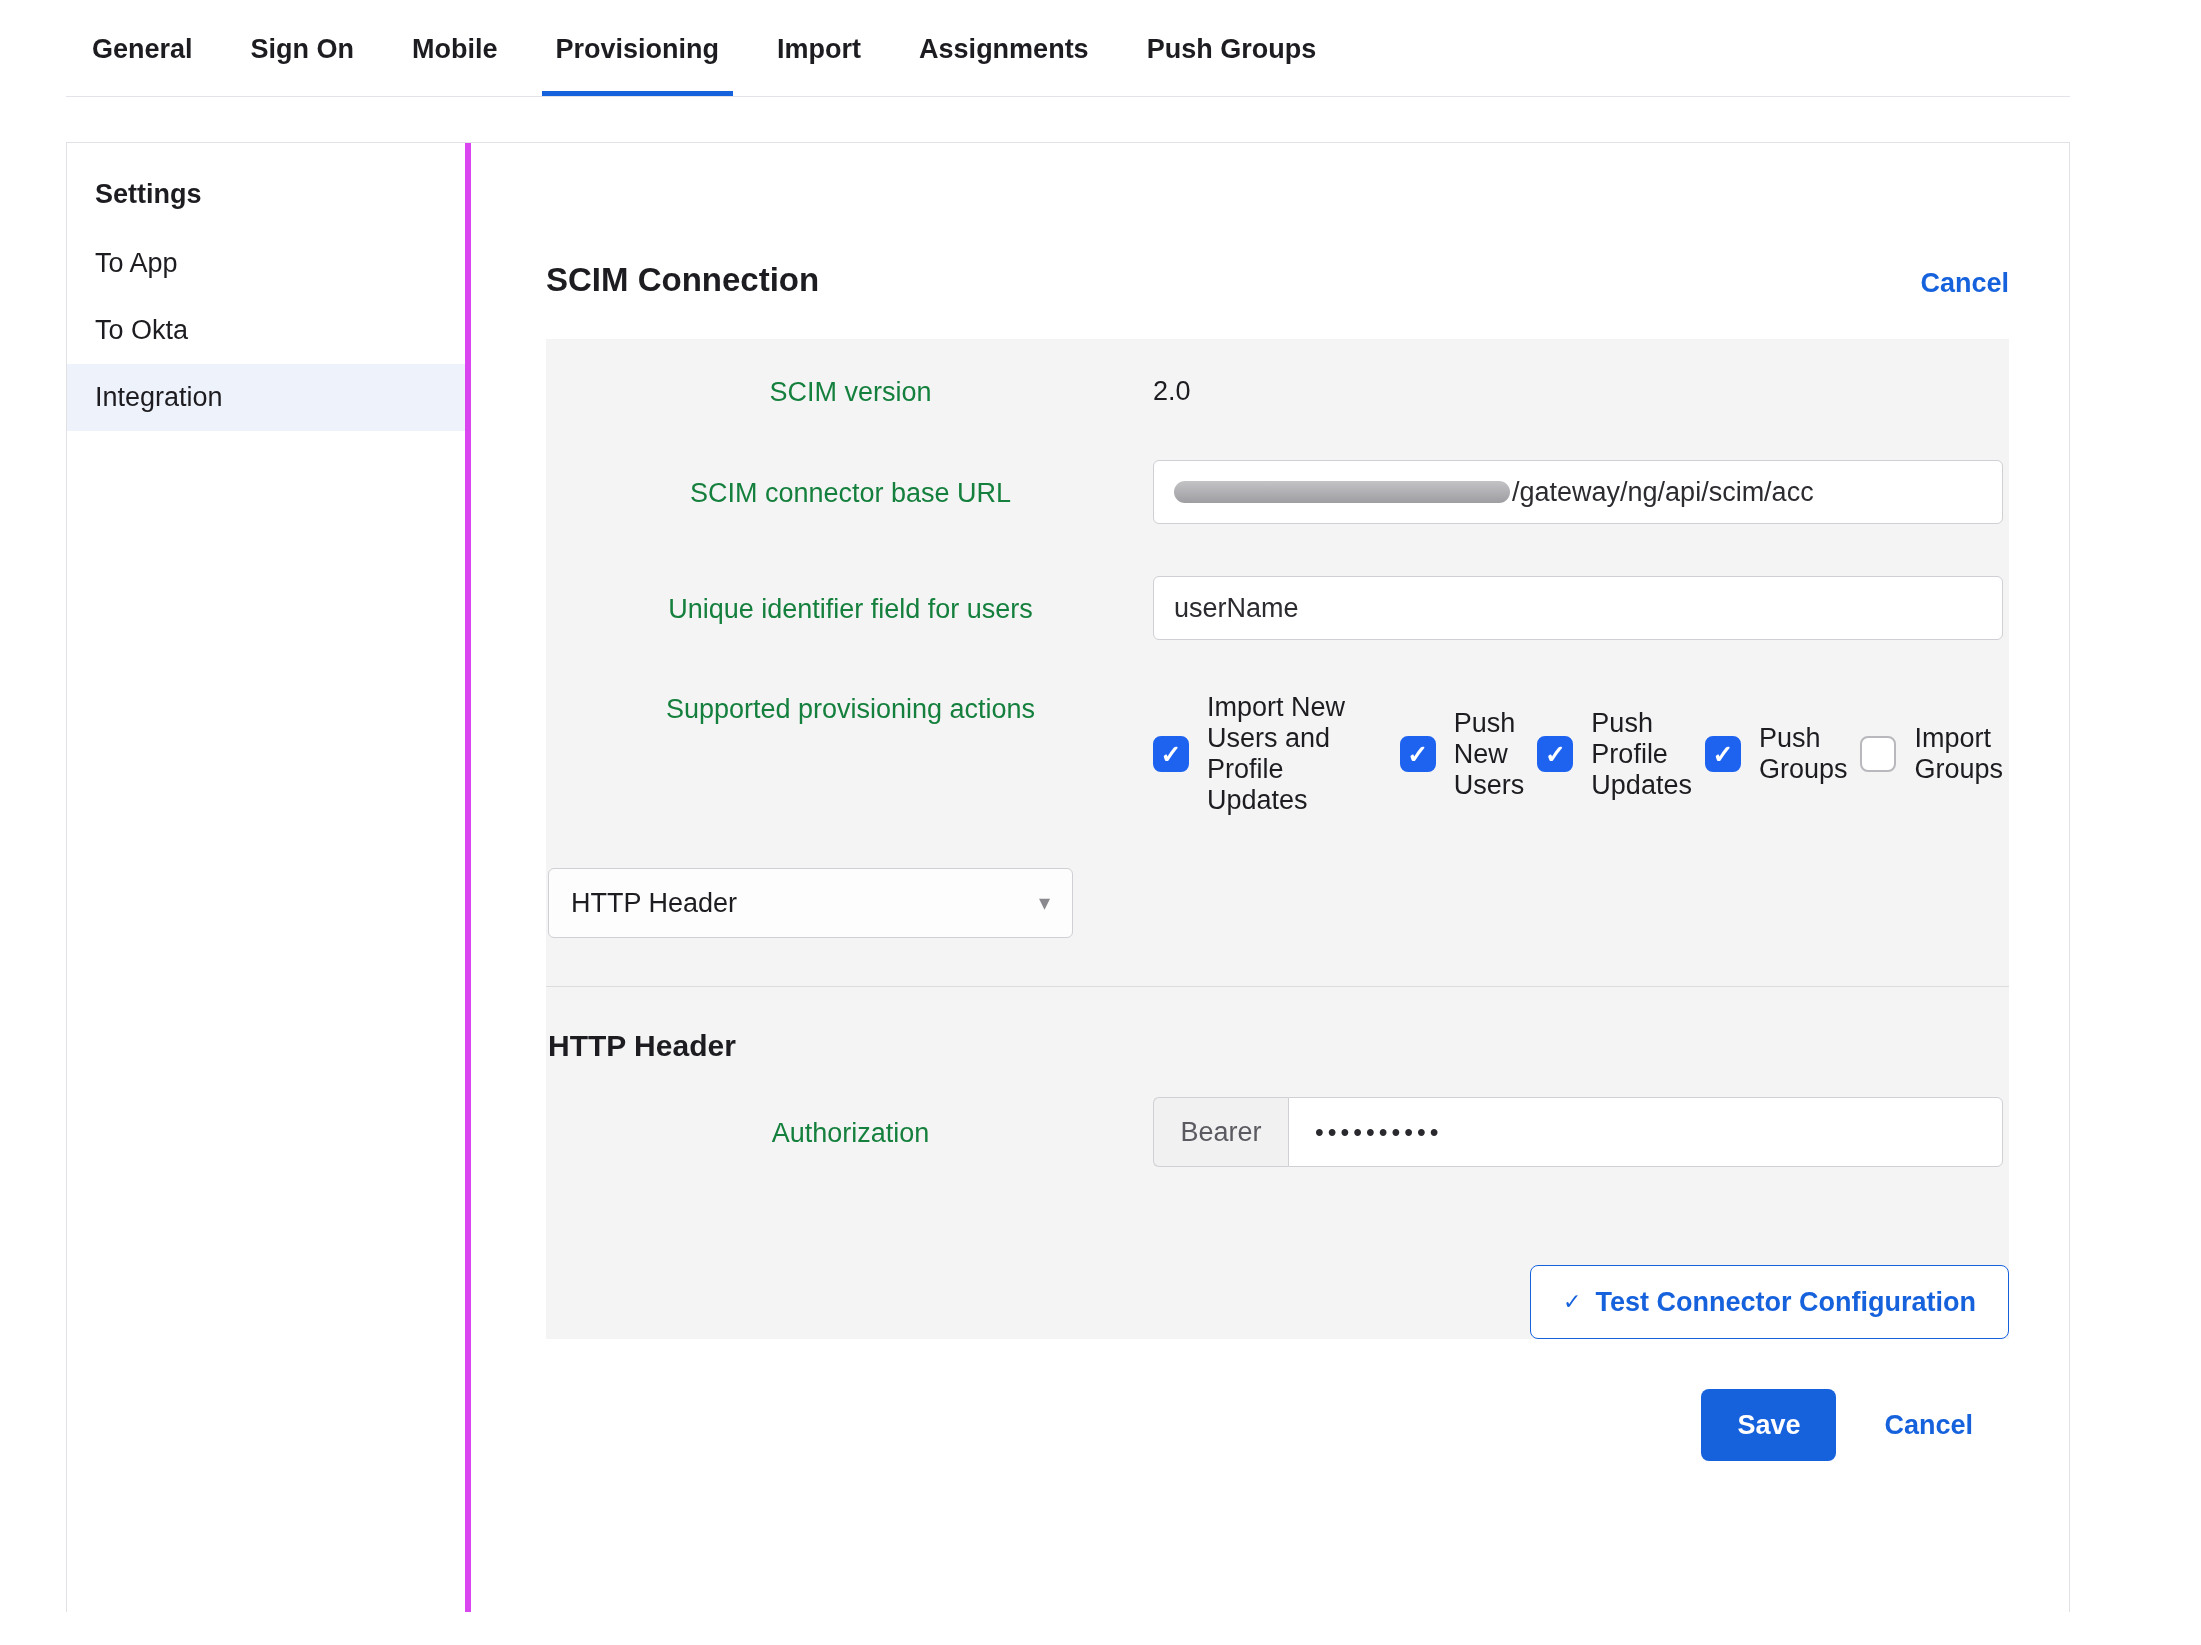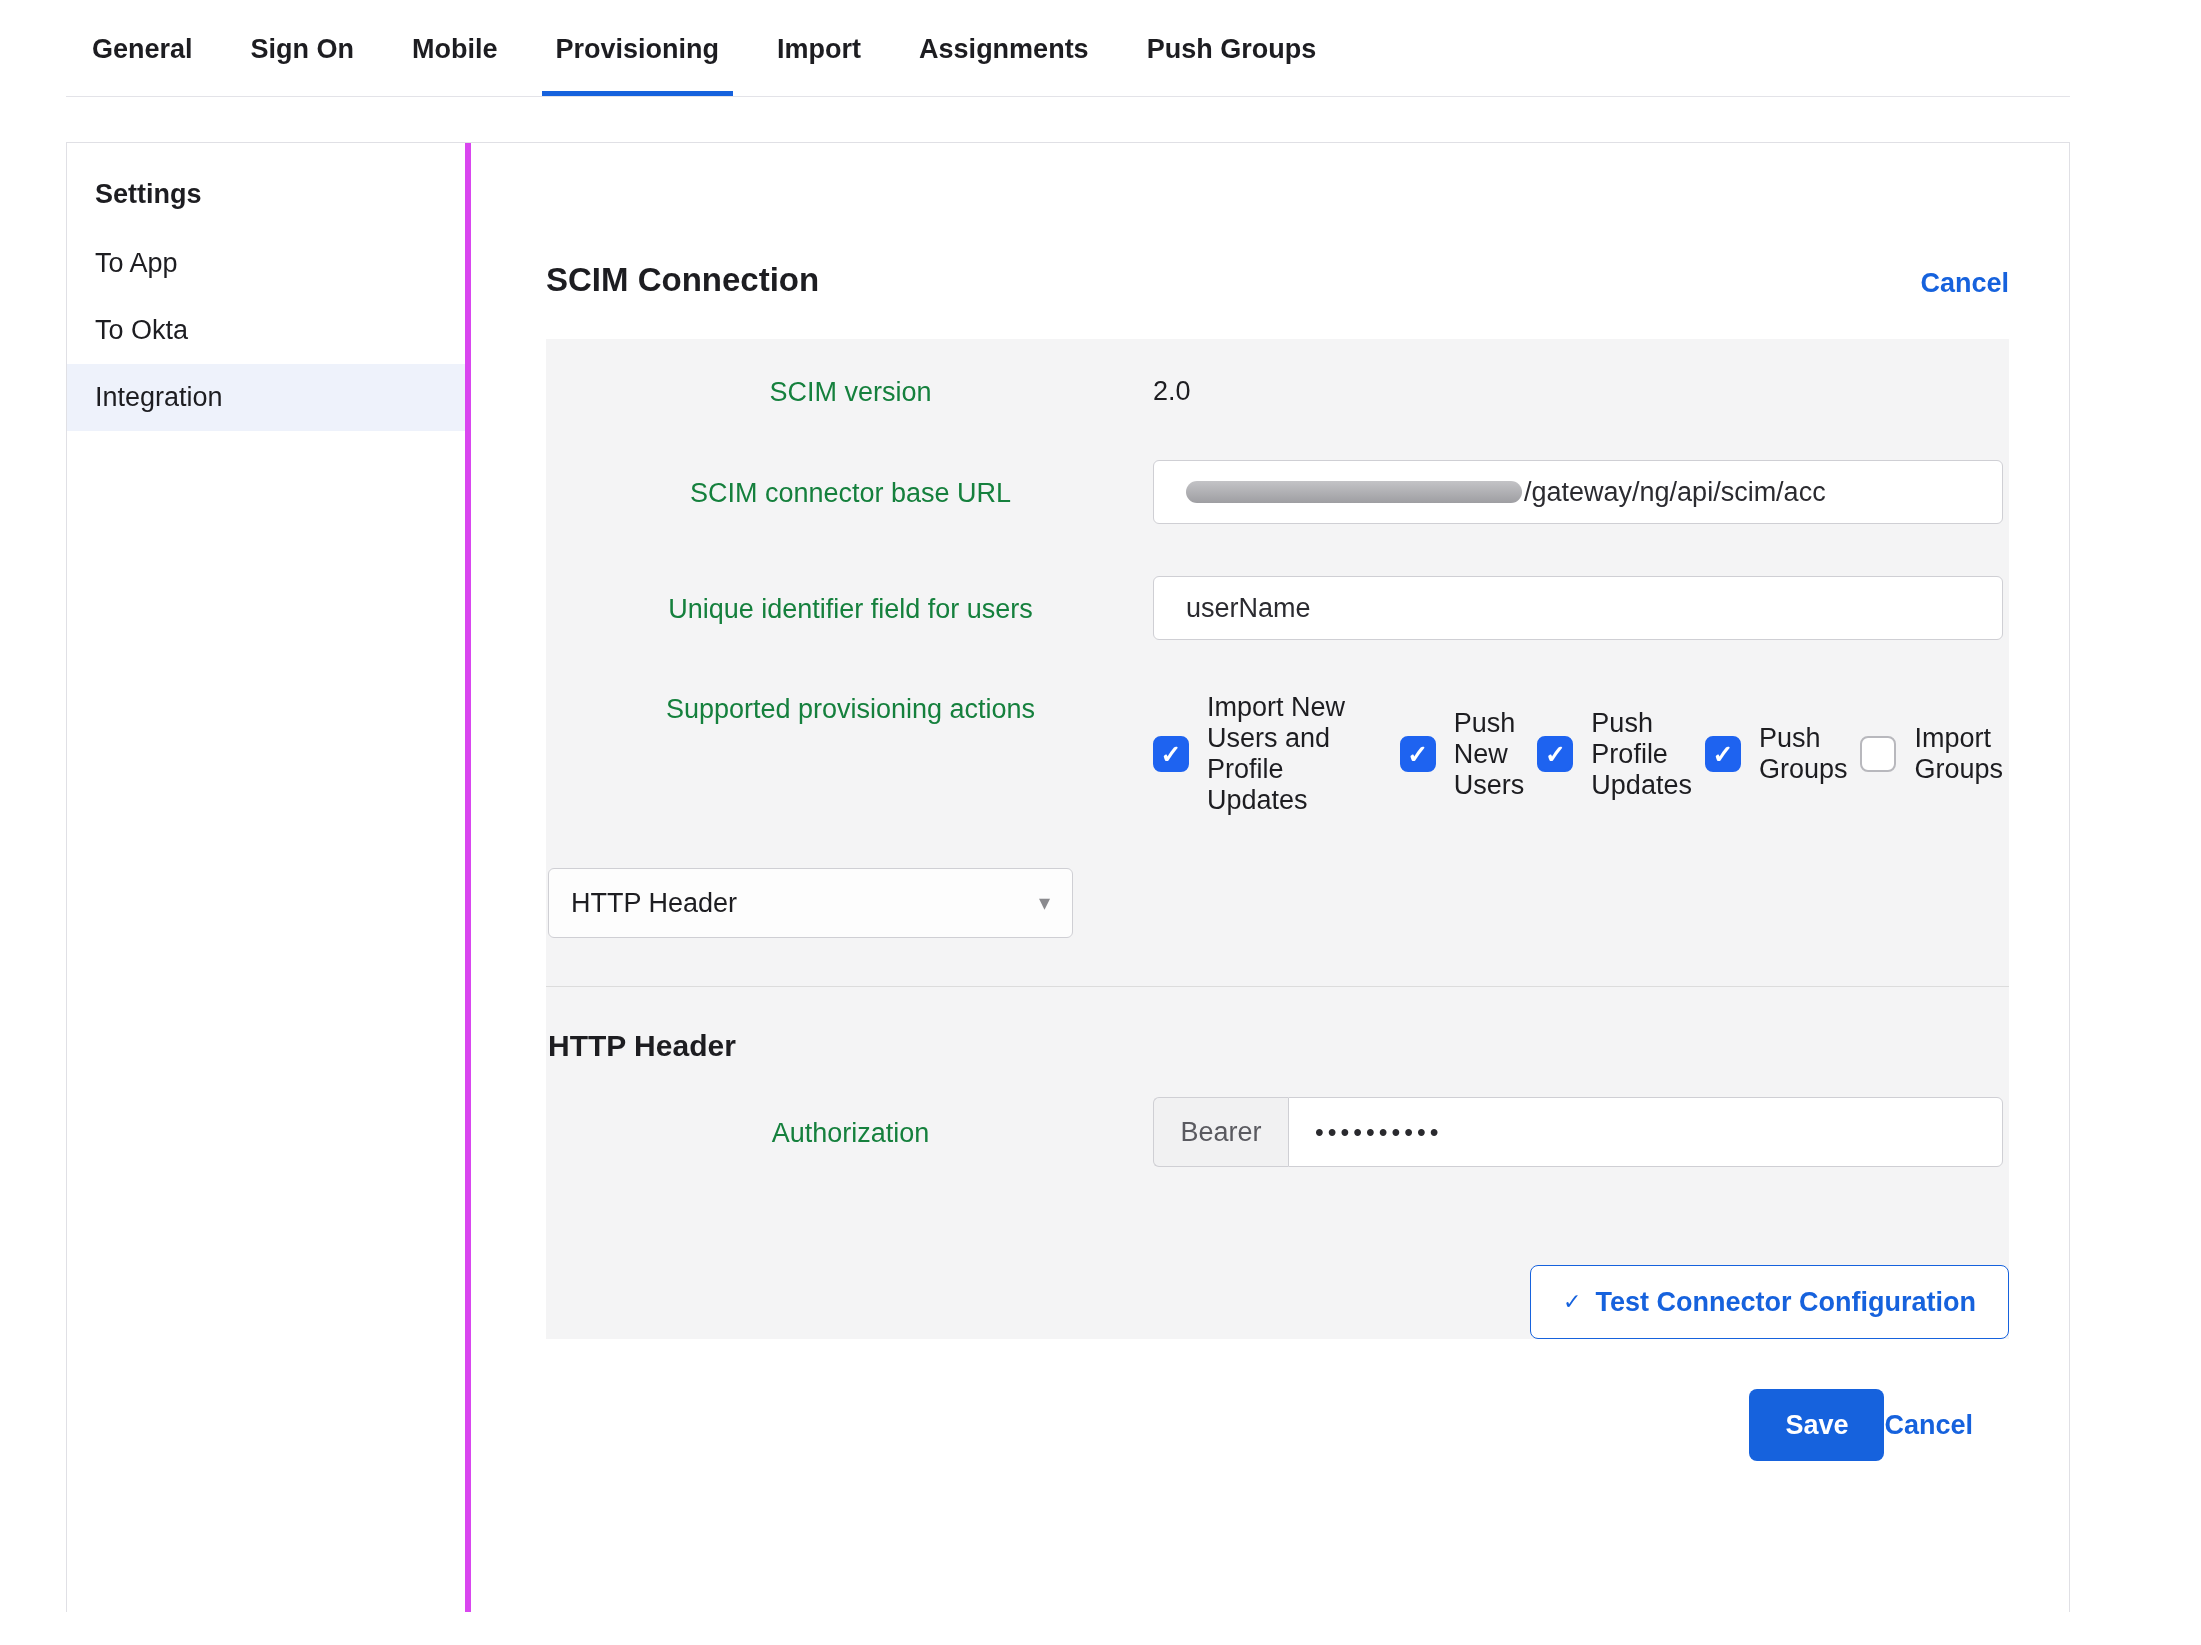--- a/index.html
+++ b/index.html
@@ -32,21 +32,21 @@
 
   
   .form-panel { background:#f4f4f5; padding-top:10px; }
   .form-row { display:grid; grid-template-columns:605px 1fr; align-items:center;
               padding:26px 6px 26px 2px; }
   .form-row.top { align-items:start; }
   .f-label { font-size:27px; color:#15803d; padding-top:2px;text-align:center; }
   .f-value { font-size:27px; }
 
   .text-input { width:100%; height:64px; background:#fff; border:1px solid #cfcfd4;
-                border-radius:6px; font-size:27px; color:#2b2b30; padding:0 32px;
+                border-radius:6px; font-size:27px; color:#2b2b30; padding:0 20px;
                 display:flex; align-items:center; overflow:hidden; white-space:nowrap;
                 cursor:text; }
   .redact-pill { flex:none; width:336px; height:22px; border-radius:11px; margin-right:2px;
                  background:linear-gradient(#c3c3c6,#9e9ea2); }
 
   
   .cb-list { display:flex; flex-direction:row; gap:13px; }
   .cb-row { display:flex; align-items:center; gap:18px; cursor:pointer; }
   .cb { width:36px; height:36px; flex:none; border-radius:8px; border:2px solid #b8b8bd;
         background:#fff; display:flex; align-items:center; justify-content:center; }
@@ -75,21 +75,21 @@
 
   
   .test-row { display:flex; justify-content:flex-end; padding:72px 0 0 0; }
   .test-btn { height:74px; background:#fff; border:1px solid #1662dd; border-radius:8px;
               color:#1662dd; font-size:27px; font-weight:bold; padding:0 32px;
               display:flex; align-items:center; gap:14px; cursor:pointer;
               font-family:"Liberation Sans", sans-serif; }
   .test-btn .check { font-size:22px; font-weight:normal; }
 
   
-  .footer { display:flex; justify-content:flex-end; align-items:center; 
+  .footer { display:flex; justify-content:flex-end; align-items:center; gap:48px;
             margin-top:50px; padding-right:36px; }
   .save-btn { height:72px; background:#1662dd; color:#fff; border:none; border-radius:8px;
               font-size:27px; font-weight:bold; padding:0 36px; cursor:pointer;
               font-family:"Liberation Sans", sans-serif; }
 </style>
 </head>
 <body>
 
 <div class="tabbar">
   <div class="tab">General</div>

